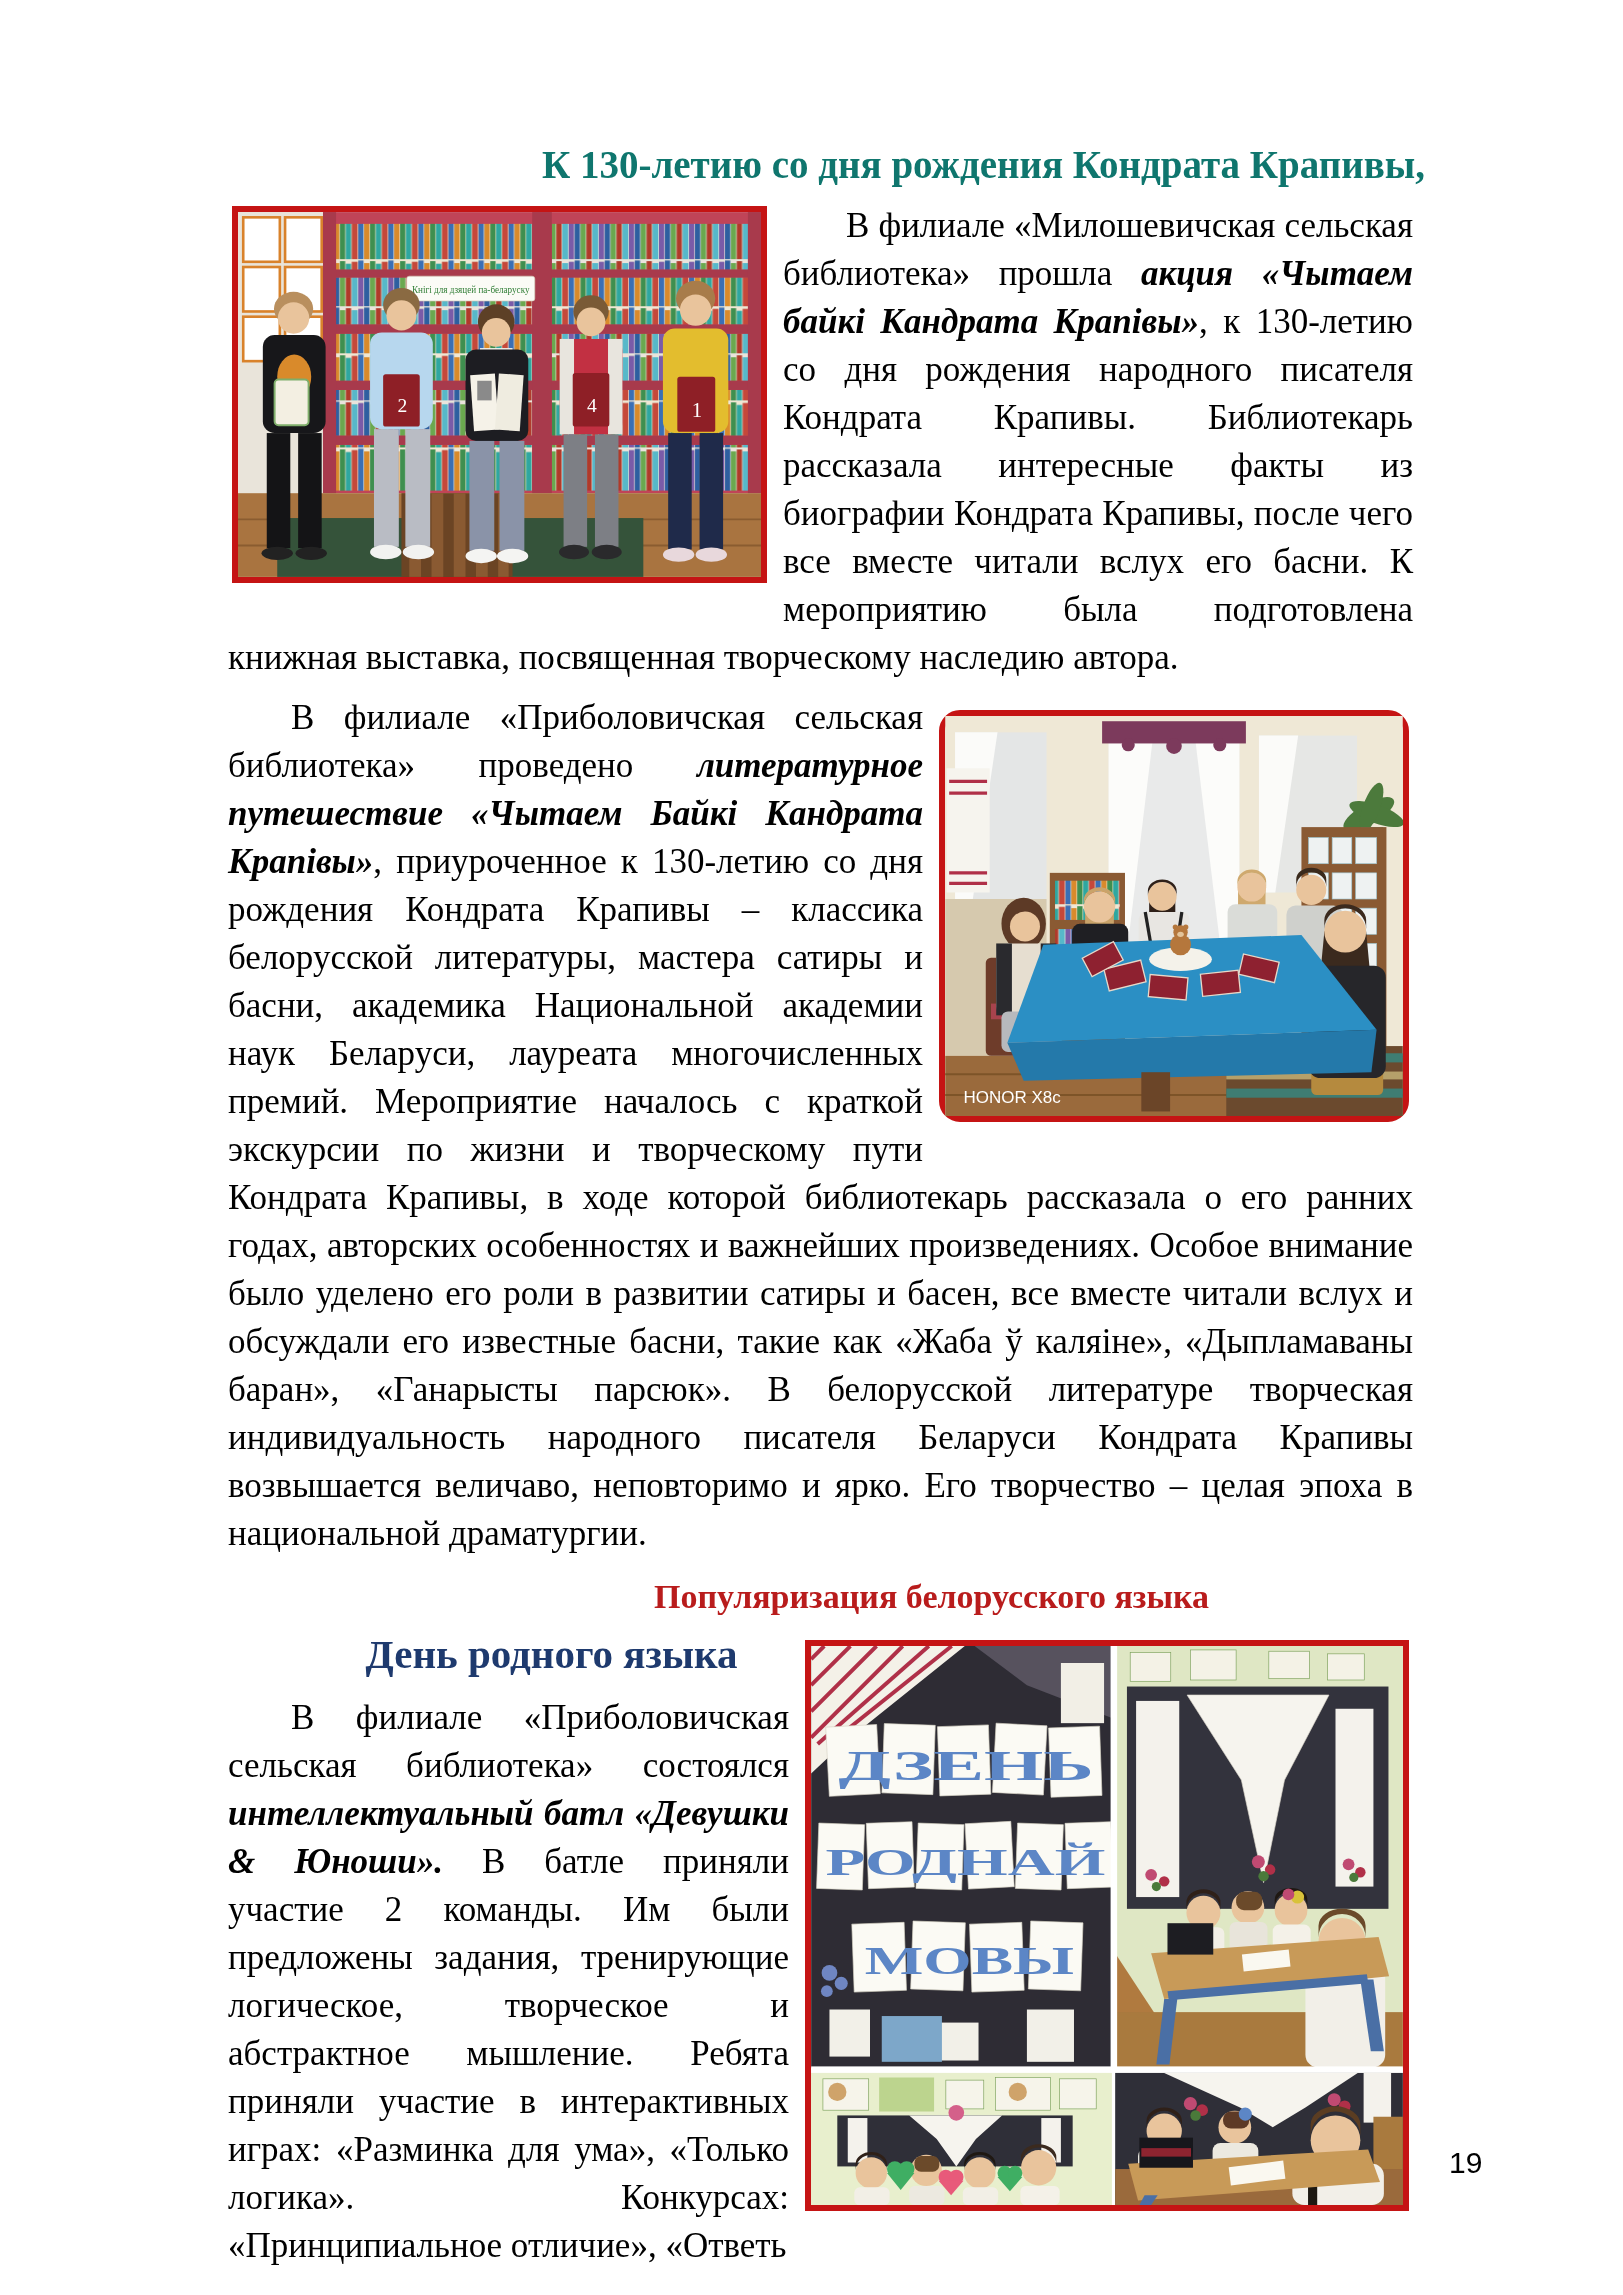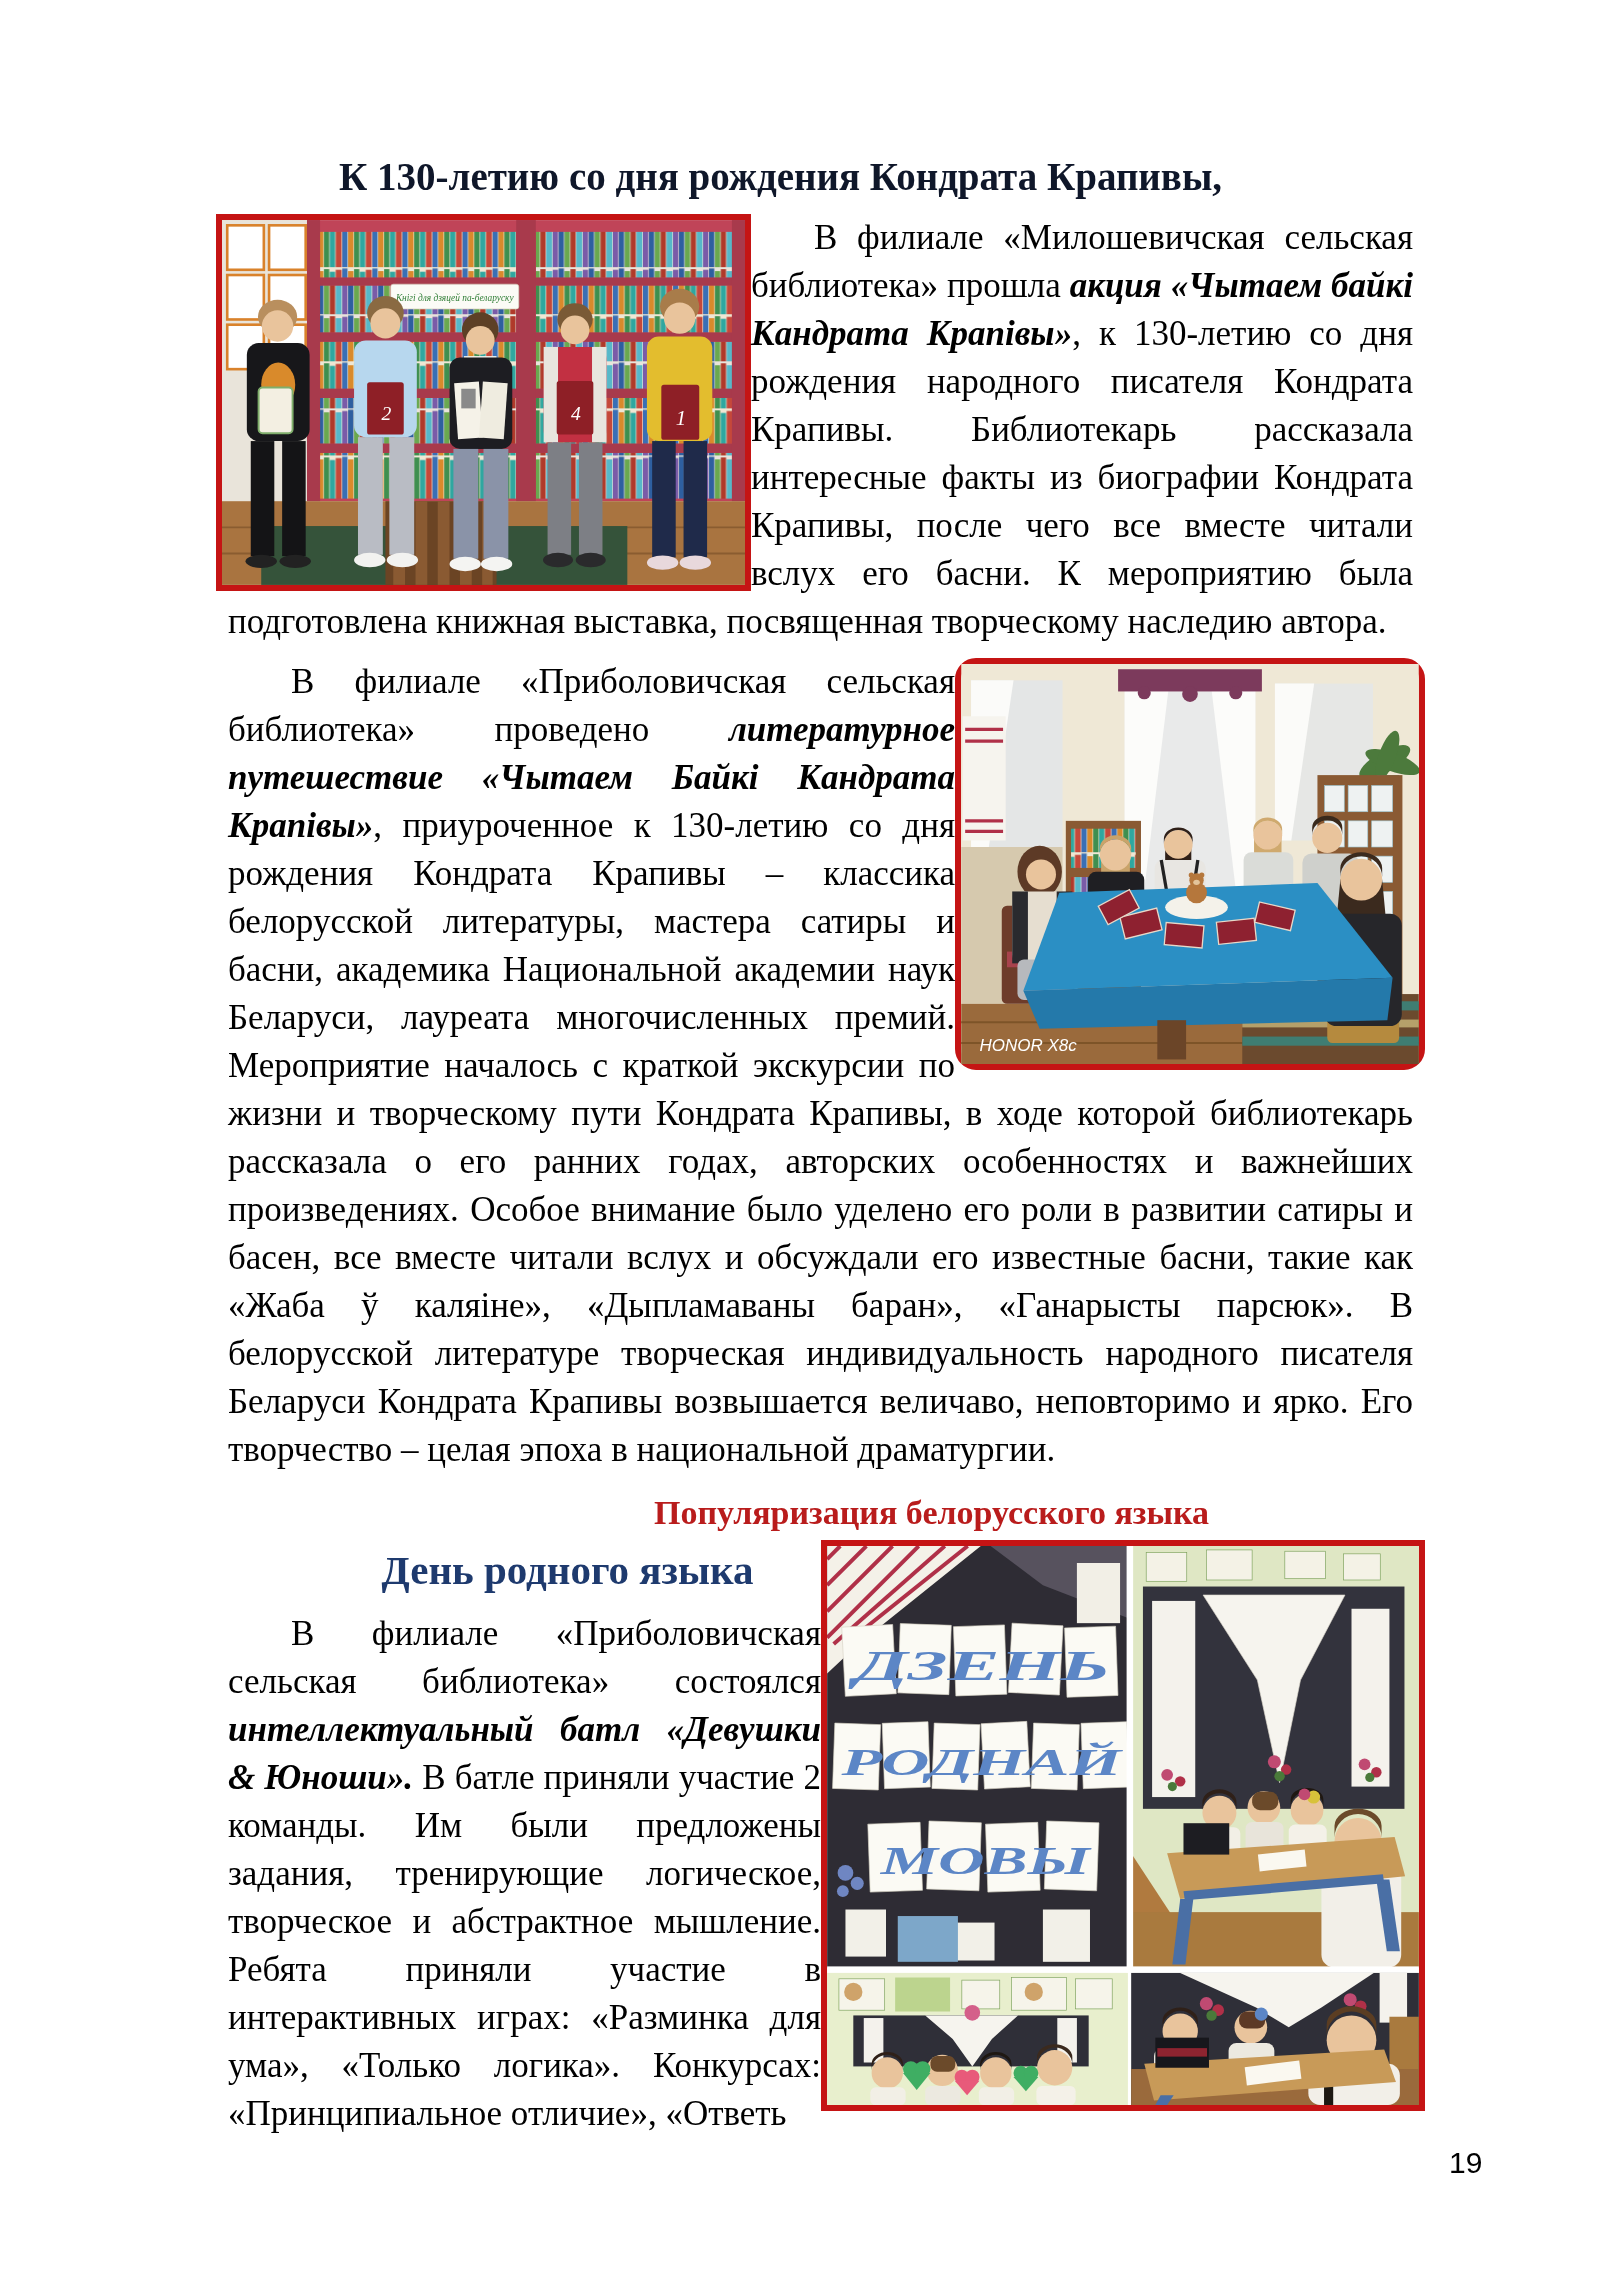--- a/index.html
+++ b/index.html
@@ -1,27 +1,27 @@
 <!DOCTYPE html>
 <html style="font-size:10.5px"><head>
 <meta charset="utf-8">
 <style>
   html,body{margin:0;padding:0;background:#ffffff;}
   .page{position:relative;width:1623px;height:2295px;background:#ffffff;overflow:hidden;
         font-family:"Liberation Serif", serif;color:#000;}
   .content{position:absolute;left:216px;top:139px;width:1209px;}
-  .h1{margin:12px;padding-left:111px;color:#0f172a;font-size:39px;line-height:51px;
-      font-weight:bold;text-align:left;}
+  .h1{margin:0;padding-left:111px;color:#0f766e;font-size:39px;line-height:51px;
+      font-weight:bold;text-align:right;}
   .h2red{margin:5.2px 0 0;padding-left:222px;color:#b91c1c;font-size:34px;line-height:54px;
       font-weight:bold;text-align:center;}
   .h3blue{margin:2.6px 0 0;padding-left:98px;color:#1e3a6e;font-size:41px;line-height:55px;
       font-weight:bold;text-align:center;}
   p.body{margin:12px;font-size:35px;line-height:48px;text-align:justify;text-indent:63px;}
   .b{font-weight:bold}.i{font-style:italic}
-  figure.photo{margin:0;border:6.5px solid #c51414;box-sizing:content-box;background:#e8e2d4;font-style:italic;}
+  figure.photo{margin:16px;border:6.5px solid #c51414;box-sizing:content-box;background:#e8e2d4;}
   figure.photo svg{display:block;width:100%;height:100%;}
   .ph1{float:left;width:523px;height:365px;margin:9.2px 19.6px 13px 26px;}
   .ph2{float:right;width:458px;height:400px;margin:3.9px 0 15.7px 21px;border-radius:21px;}
   .phC{float:right;width:592px;height:559px;margin:17px -97px 13px 21px;}
   .pagenum{position:absolute;top:2146px;left:1449px;width:79px;text-align:left;
       font-family:"Liberation Sans", sans-serif;font-size:30px;color:#000;}
 </style>
 </head>
 <body>
 

